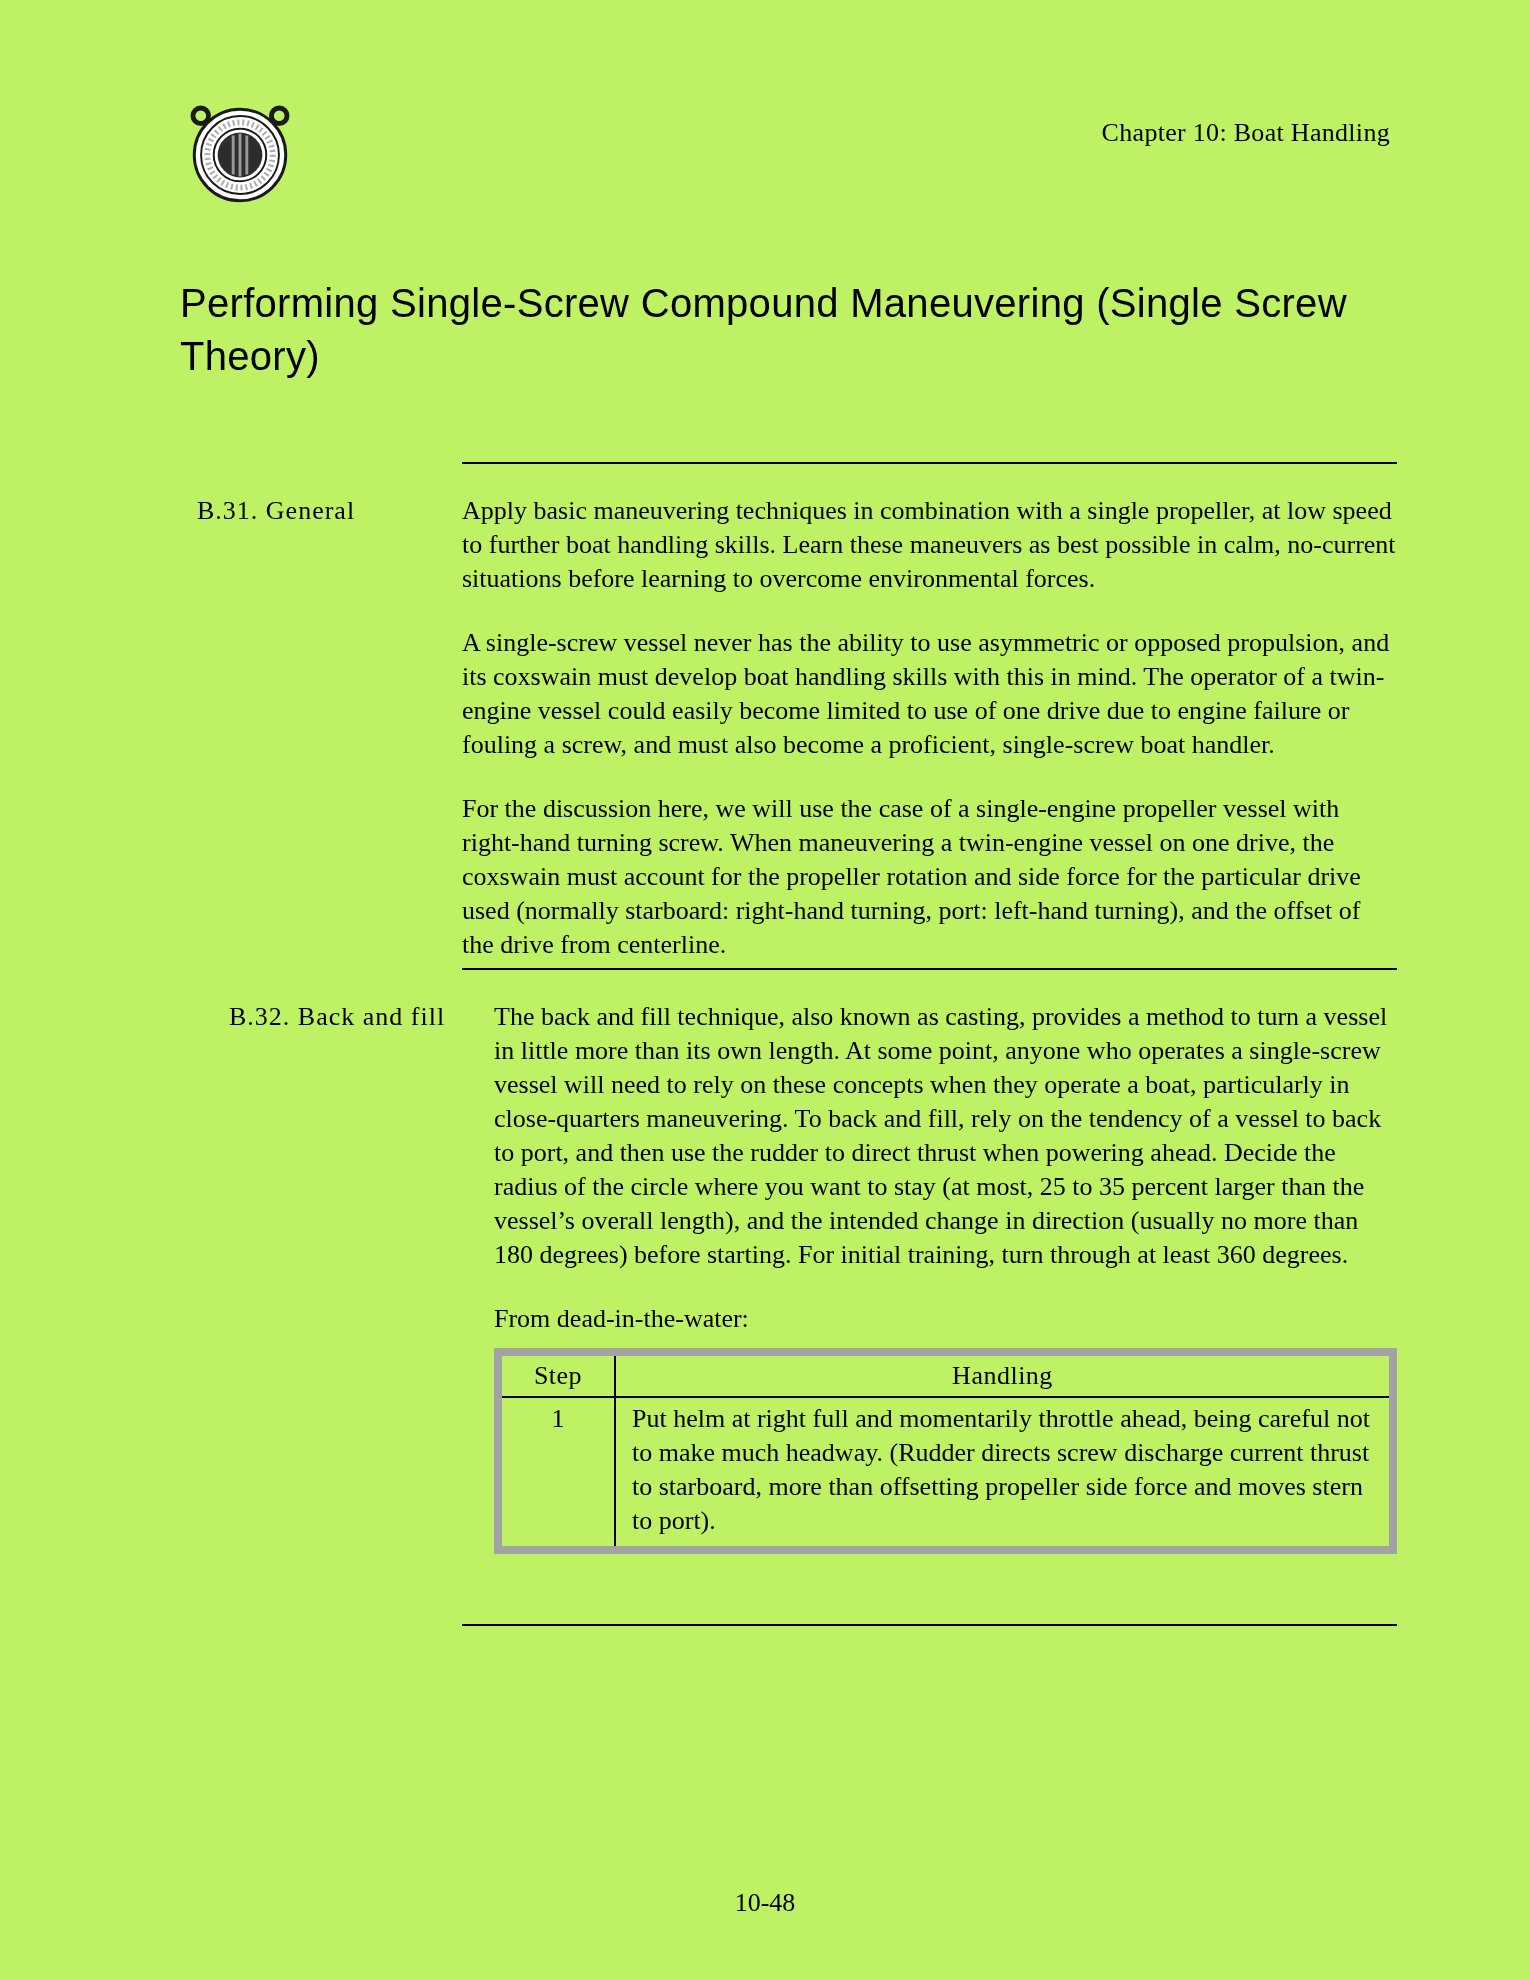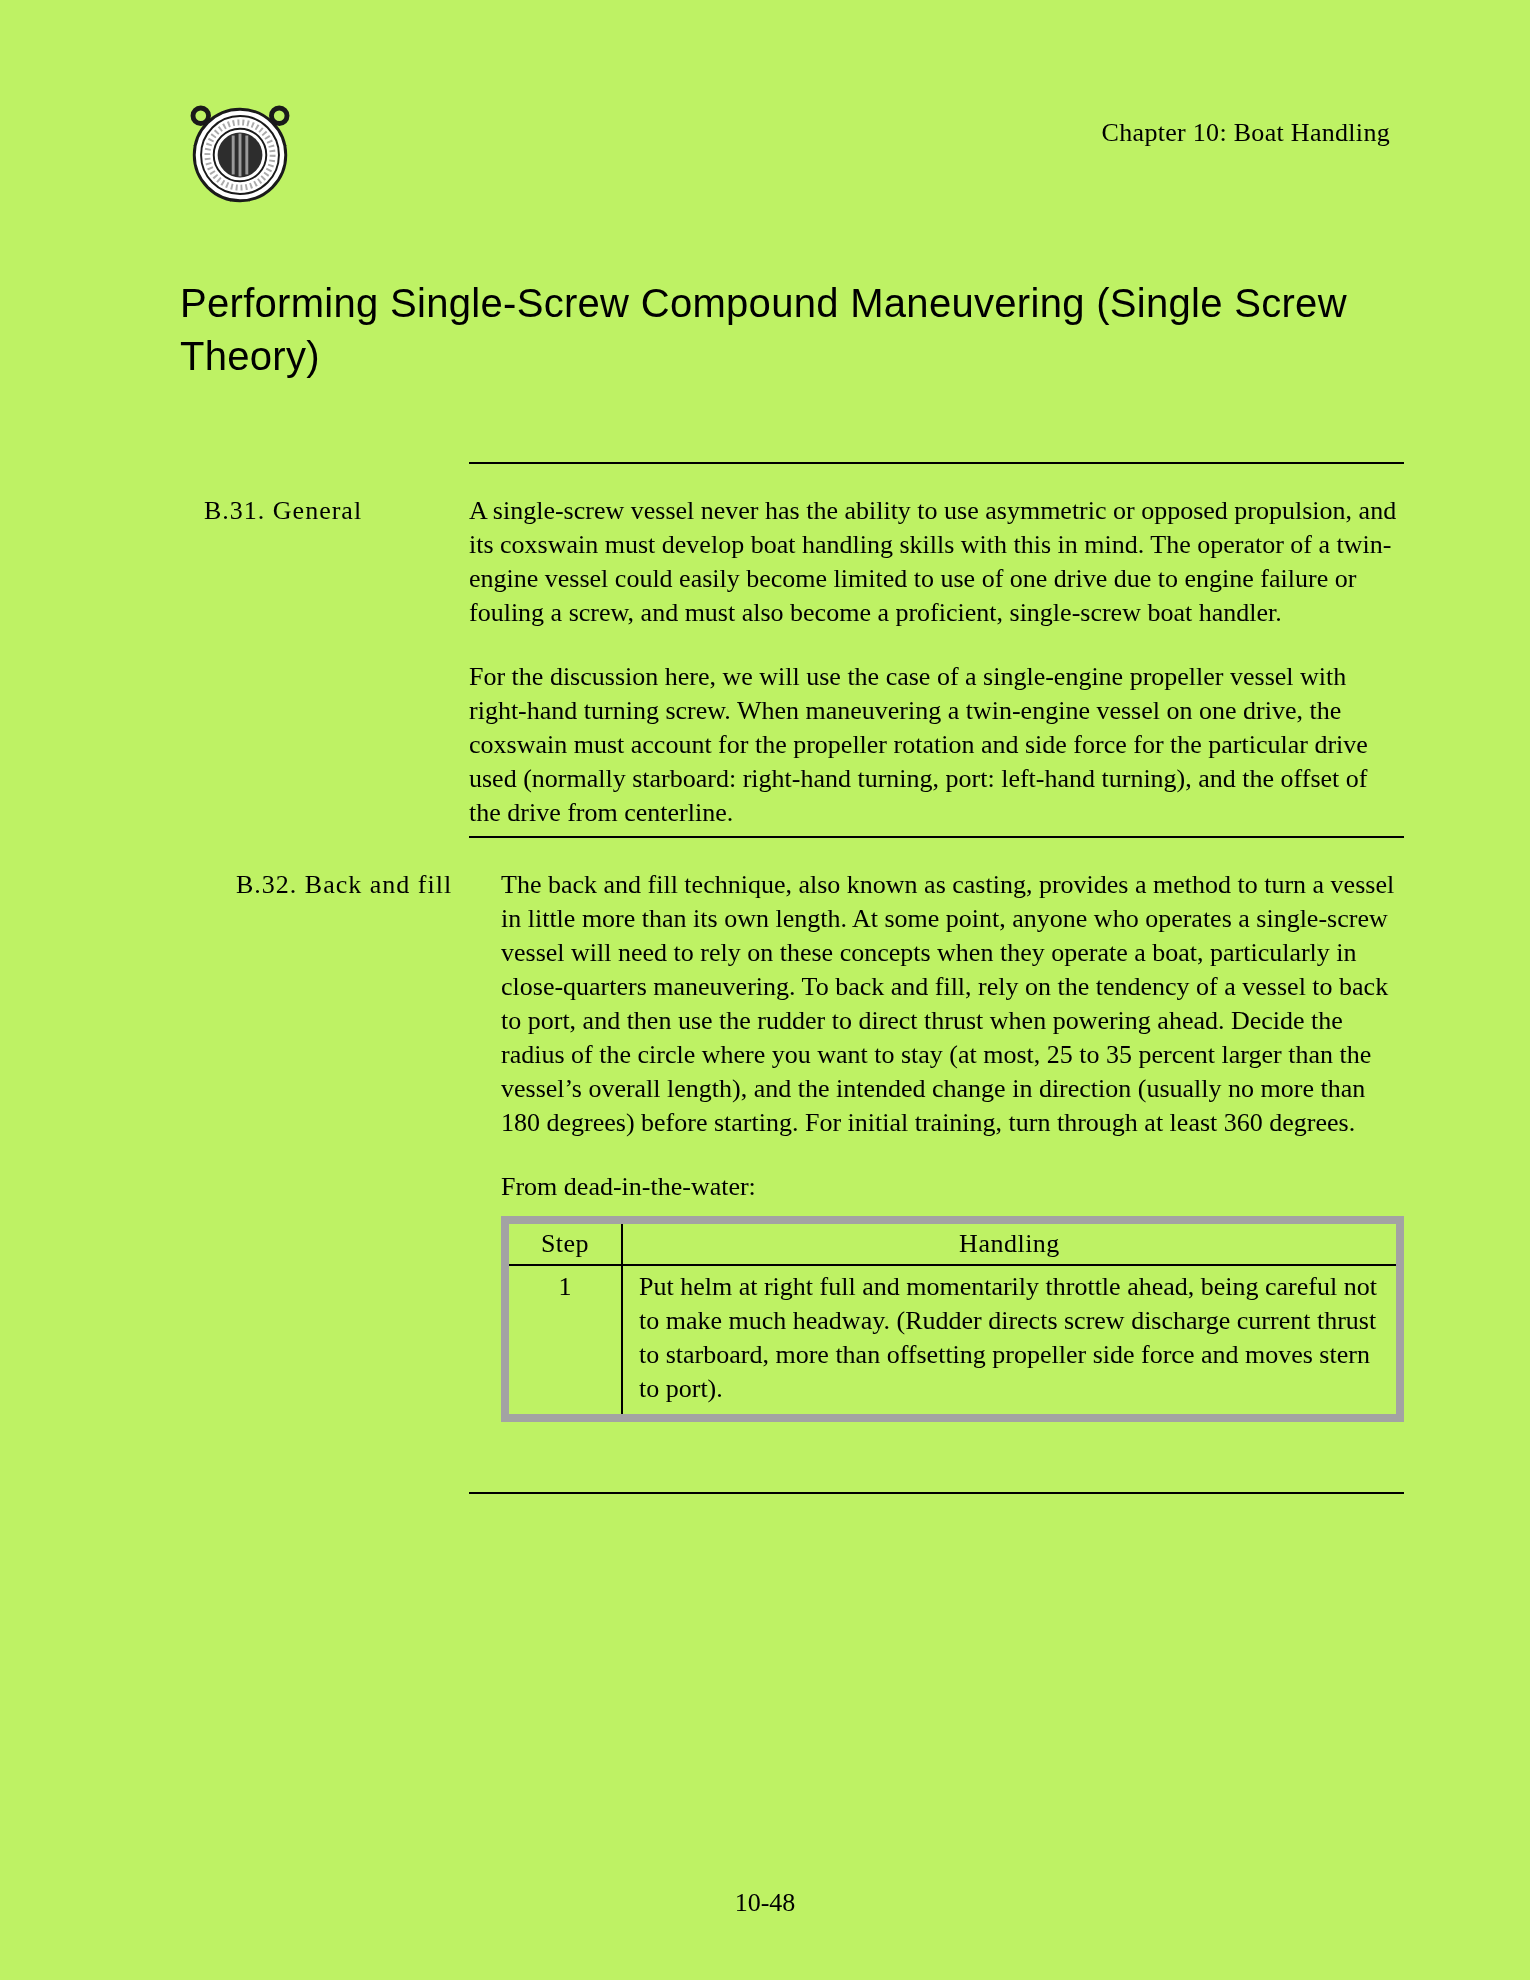--- a/index.html
+++ b/index.html
@@ -38,21 +38,21 @@
     font-family: "Liberation Sans", sans-serif;
     font-size: 40px;
     line-height: 1.32;
     font-weight: 400;
     letter-spacing: 0.3px;
   }
 
   .content {
     position: absolute;
     top: 462px;
-    left: 204px;
+    left: 197px;
     width: 1200px;
   }
 
   .rule {
     margin-left: 265px;
     border-top: 2px solid #000;
     height: 0;
   }
 
   .section {
@@ -159,20 +159,21 @@
 
   <h1 class="doc-title">Performing Single-Screw Compound Maneuvering (Single Screw Theory)</h1>
 
   <div class="content">
 
     <div class="rule"></div>
 
     <div class="section">
       <div class="section-label">B.31.  General</div>
       <div class="section-body">
+        <p>Apply basic maneuvering techniques in combination with a single propeller, at low speed to further boat handling skills. Learn these maneuvers as best possible in calm, no-current situations before learning to overcome environmental forces.</p>
         <p>A single-screw vessel never has the ability to use asymmetric or opposed propulsion, and its coxswain must develop boat handling skills with this in mind. The operator of a twin-engine vessel could easily become limited to use of one drive due to engine failure or fouling a screw, and must also become a proficient, single-screw boat handler.</p>
         <p>For the discussion here, we will use the case of a single-engine propeller vessel with right-hand turning screw. When maneuvering a twin-engine vessel on one drive, the coxswain must account for the propeller rotation and side force for the particular drive used (normally starboard: right-hand turning, port: left-hand turning), and the offset of the drive from centerline.</p>
       </div>
     </div>
 
     <div class="rule"></div>
 
     <div class="section sec-end">
       <div class="section-label">B.32.  Back and fill</div>
       <div class="section-body">

